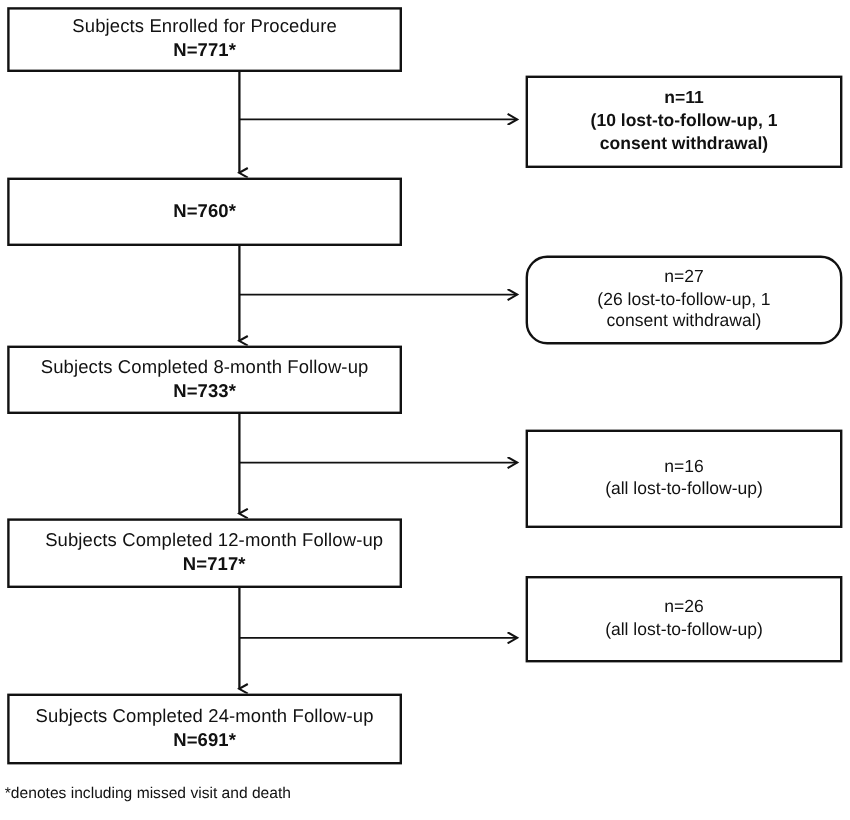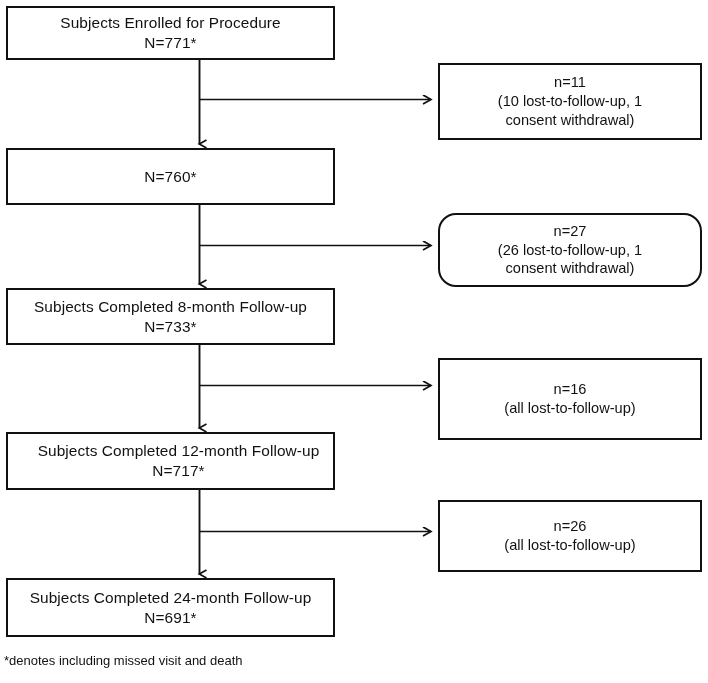--- a/index.html
+++ b/index.html
@@ -30,39 +30,39 @@
     text-align: center;
     color: #111111;
     line-height: 1.28;
   }
   .main-node {
     left: 6px;
     width: 329px;
     font-size: 15.4px;
   }
   .main-node .node-line-1 { letter-spacing: 0.1px; }
-  .main-node .node-line-2 { letter-spacing: 0.1px; }
+  .main-node .node-line-2 { letter-spacing: 0.1px; font-weight: bold; }
 
   .side-node {
     left: 438px;
     width: 264px;
     font-size: 14.6px;
   }
   .side-node .side-line { display: block; }
 
   .m1 { top: 6px;   height: 54px; }
   .m2 { top: 148px; height: 57px; }
   .m3 { top: 288px; height: 57px; }
   .m4 { top: 432px; height: 58px; padding-left: 16px; }
   .m5 { top: 578px; height: 59px; text-align: center; }
 
-  .s1 { top: 63px;  height: 77px; }
+  .s1 { top: 63px;  height: 77px; font-weight: bold; }
   .s2 { top: 213px; height: 74px; border-radius: 18px; }
   .s3 { top: 358px; height: 82px; }
-  .s4 { top: 500px; height: 72px; }
+  .s4 { top: 480px; height: 72px; }
 
   .footnote {
     position: absolute;
     left: 4px;
     top: 653px;
     font-size: 13px;
     color: #111111;
     white-space: nowrap;
   }
 

